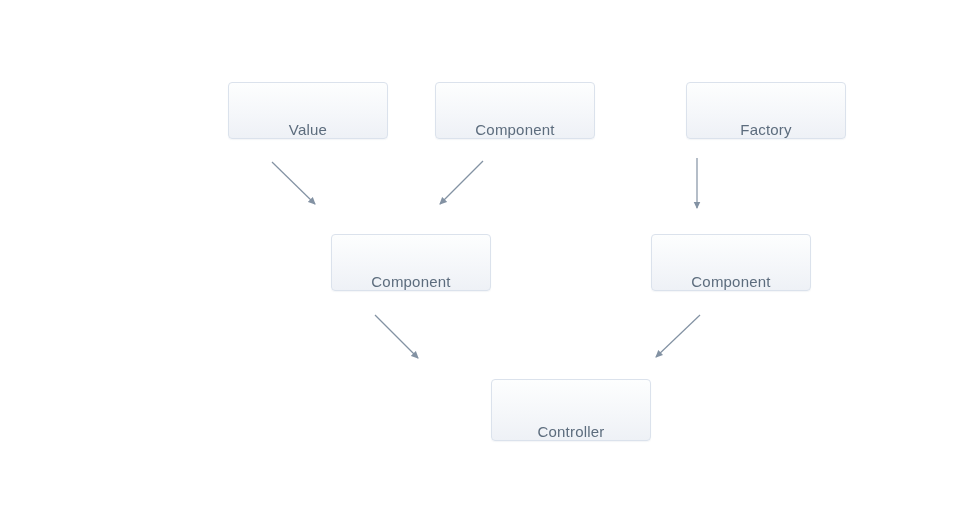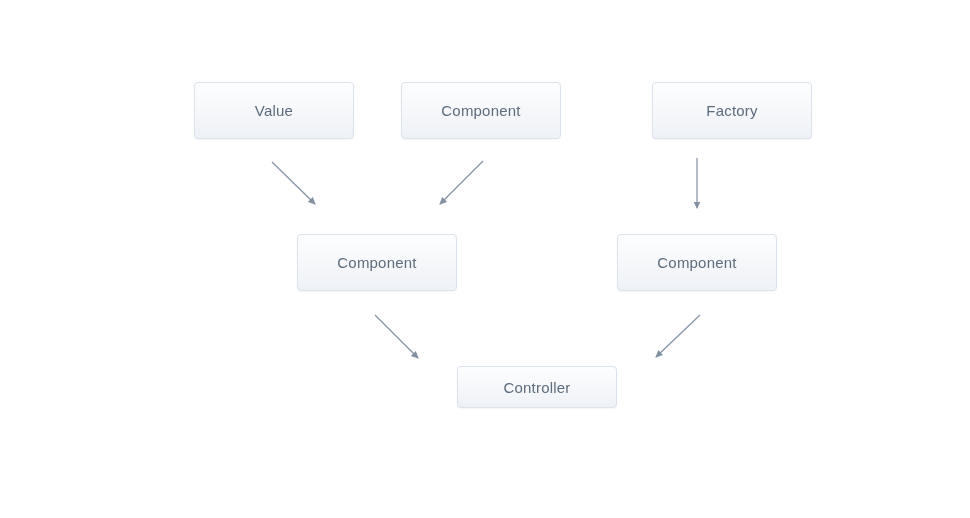--- a/index.html
+++ b/index.html
@@ -26,34 +26,35 @@
   .node {
     position: absolute;
     width: 160px;
     height: 57px;
     box-sizing: border-box;
     background: linear-gradient(to bottom, #fdfefe 0%, #f5f7fa 55%, #eef1f6 100%);
     border: 1px solid #dbe2ec;
     border-radius: 4px;
     box-shadow: 0 1px 1px rgba(120, 140, 170, 0.08);
     display: flex;
-    align-items: center;
+    align-items: flex-end;
     justify-content: center;
+    margin-left: 34px;
   }
   .node-label {
     color: #5c6c7d;
     font-size: 15px;
     letter-spacing: 0.2px;
   }
   .node-value            { left: 194px; top: 82px;  }
   .node-component-top    { left: 401px; top: 82px;  }
   .node-factory          { left: 652px; top: 82px;  }
   .node-component-left   { left: 297px; top: 234px; }
   .node-component-right  { left: 617px; top: 234px; }
-  .node-controller       { left: 457px; top: 366px; height: 42px; }
+  .node-controller       { left: 457px; top: 379px; height: 62px; }
 </style>
 </head>
 <body>
 
 <div class="canvas">
 
   <svg class="edges-layer" width="970" height="518" viewBox="0 0 970 518" xmlns="http://www.w3.org/2000/svg">
     <defs>
       <marker id="arrowhead" markerWidth="8" markerHeight="8" refX="6.5" refY="4" orient="auto" markerUnits="userSpaceOnUse">
         <path d="M0,0.5 L7.5,4 L0,7.5 Z" fill="#8392a3"></path>

